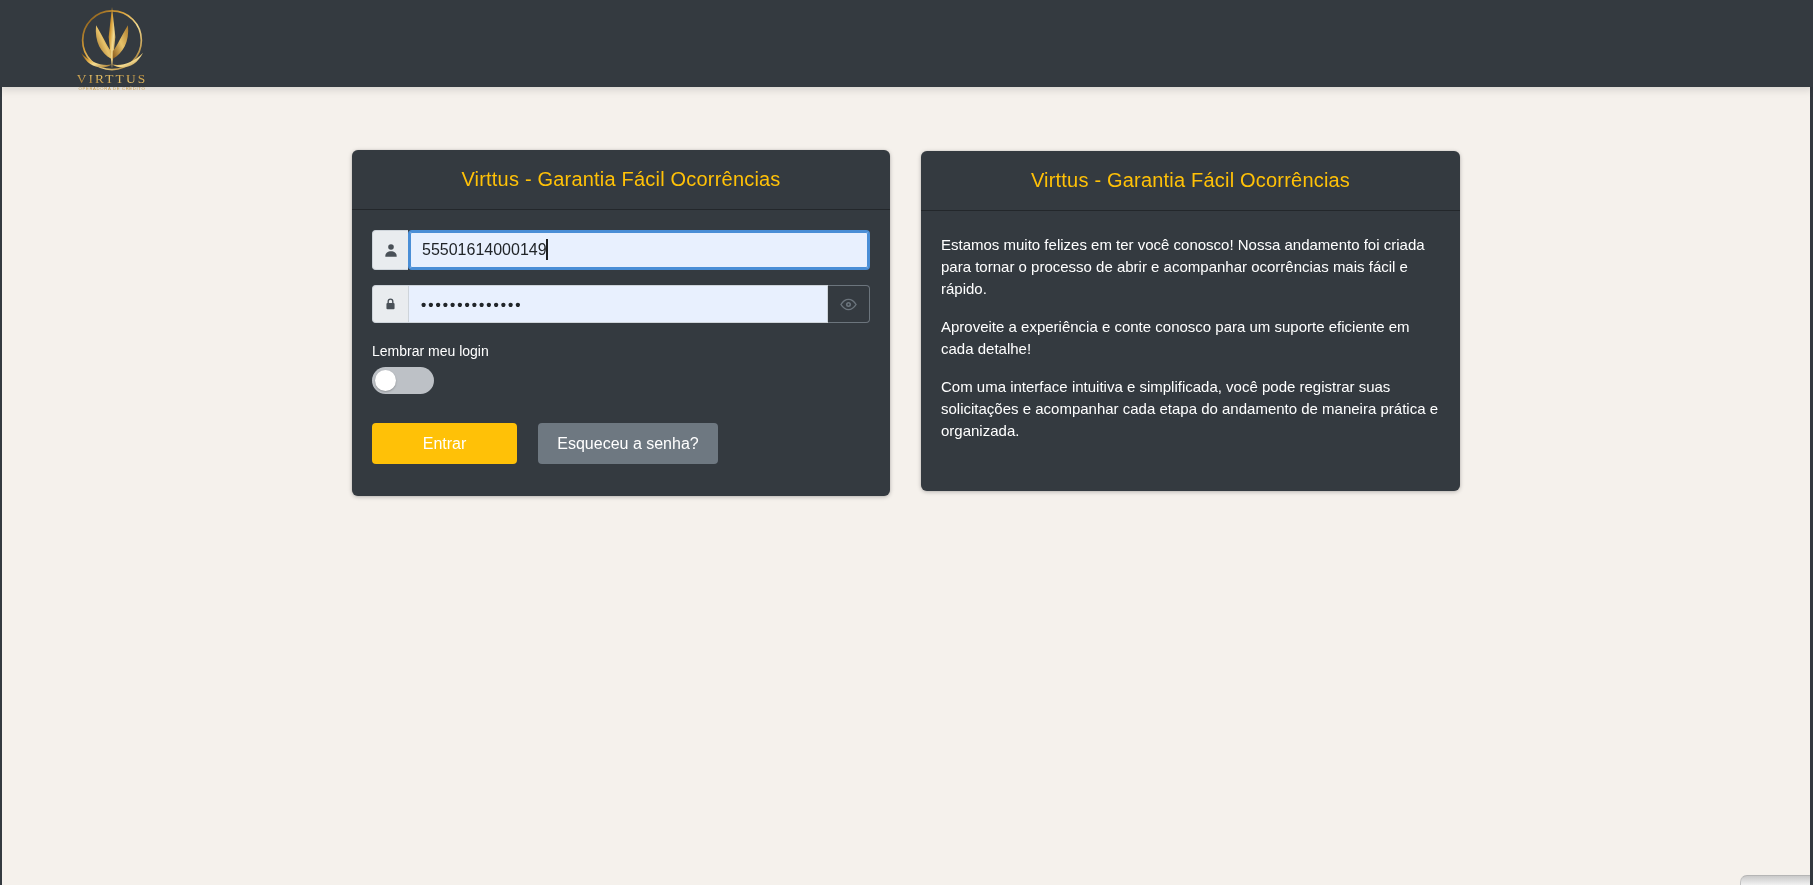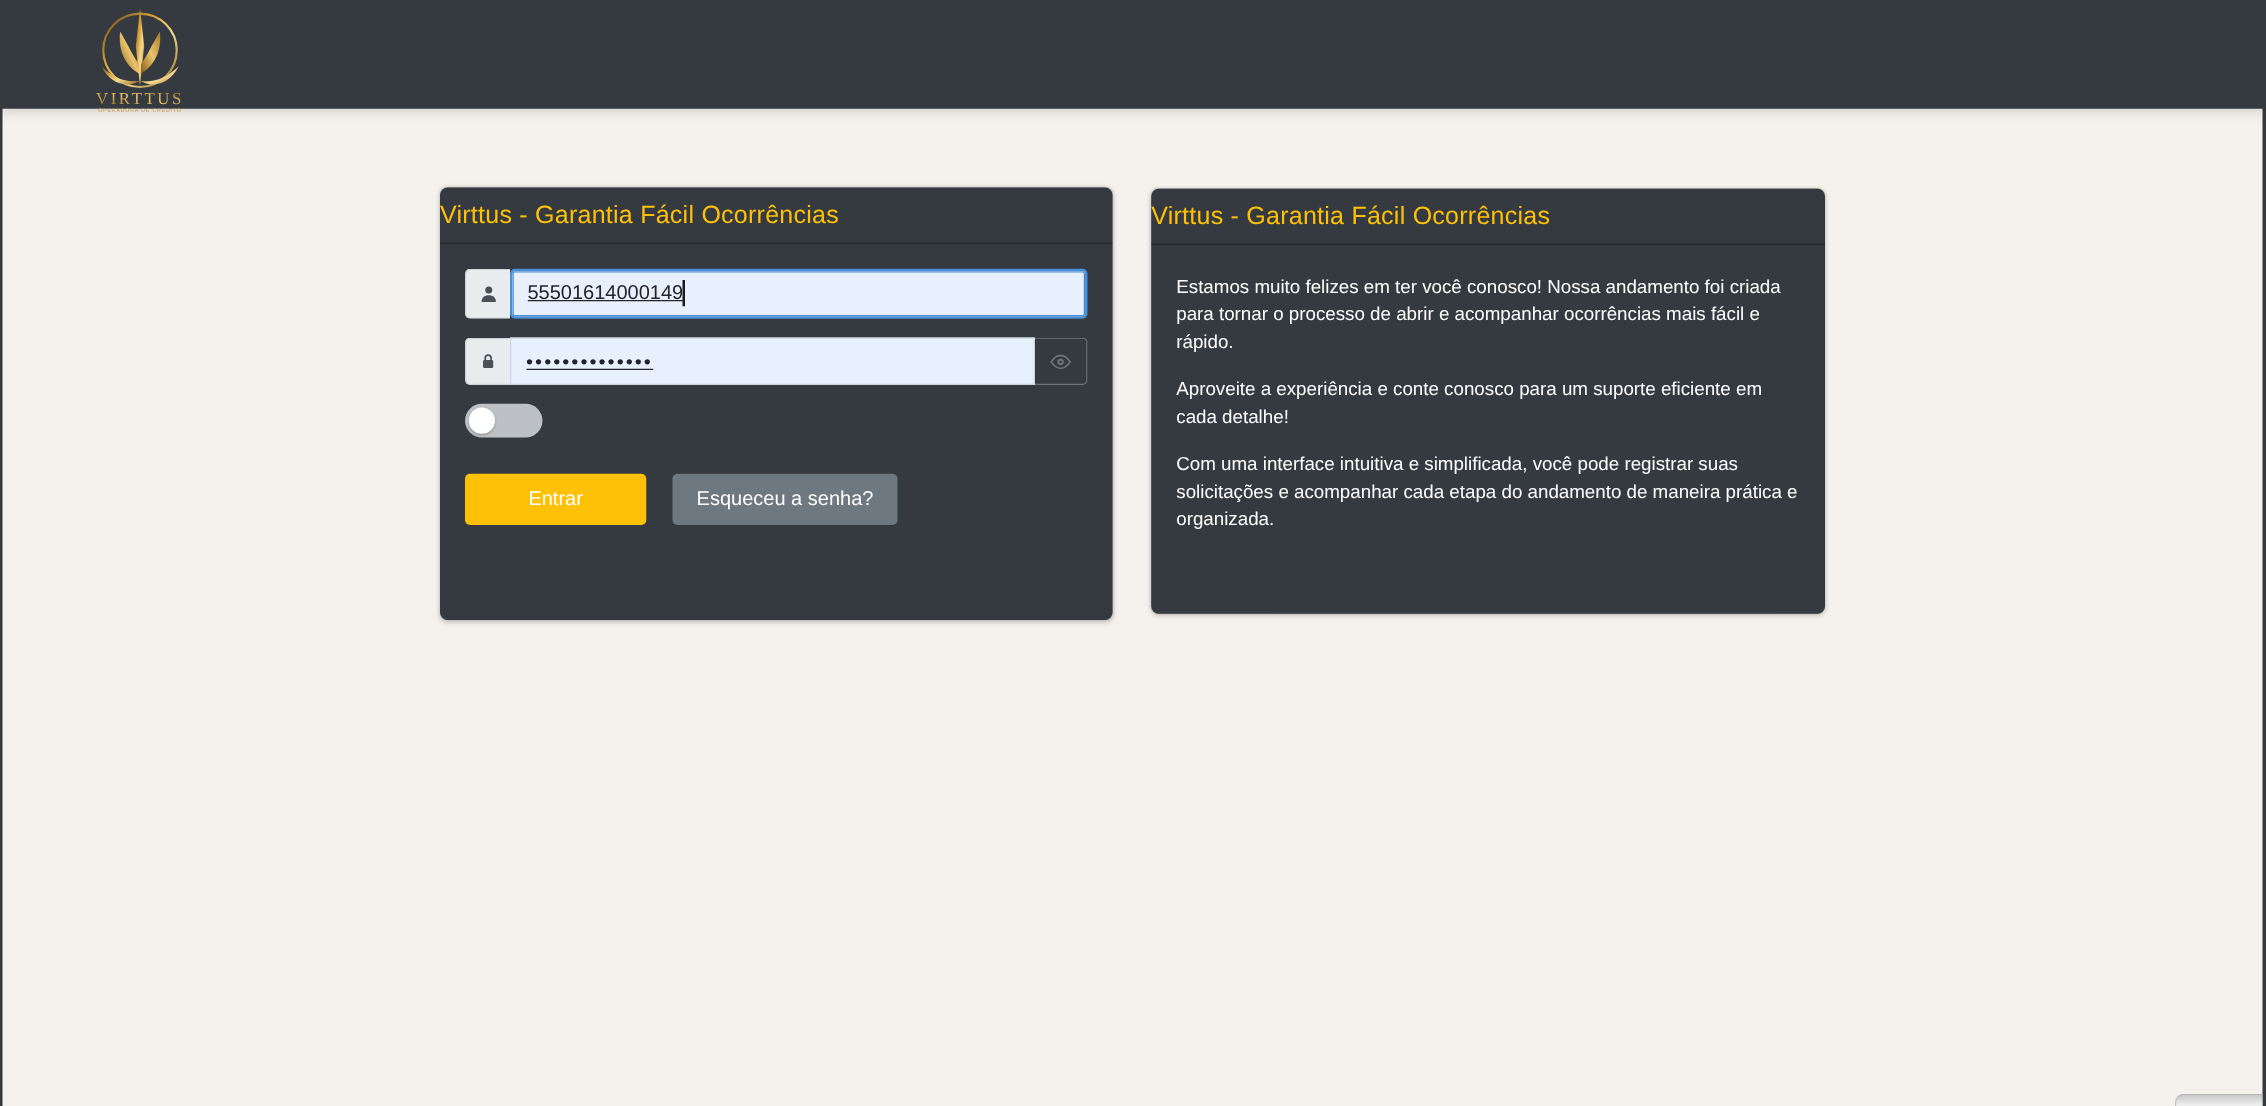--- a/index.html
+++ b/index.html
@@ -27,23 +27,23 @@
 
   
   .card {
     position: absolute;
     background: #343a40;
     border-radius: 6px;
     box-shadow: 0 0 1px rgba(0,0,0,0.2), 0 1px 4px rgba(0,0,0,0.25);
     color: #fff;
   }
   .card-header {
-    height: 45px;
+    height: 60px;
     border-bottom: 1px solid rgba(0,0,0,0.32);
-    display: flex; align-items: center; 
+    display: flex; align-items: center; justify-content: center;
   }
   .card-title {
     color: #ffc107;
     font-size: 20px;
     font-weight: 400;
     letter-spacing: 0.2px;
   }
   .login-card { left: 352px; top: 150px; width: 538px; height: 346px; }
   .info-card  { left: 921px; top: 151px; width: 539px; height: 340px; }
 
@@ -88,21 +88,21 @@
   .ig-append-btn {
     width: 42px; flex: 0 0 42px;
     background: transparent;
     border: 1px solid #6c757d;
     border-left: none;
     border-radius: 0 4px 4px 0;
     display: flex; align-items: center; justify-content: center;
     cursor: pointer;
   }
   .input-wrap { position: relative; flex: 1 1 auto; display: flex; }
-  .input-wrap .ig-input { width: 100%; text-decoration: underline; }
+  .input-wrap .ig-input { width: 100%; }
   .caret {
     position: absolute; left: 138px; top: 9px;
     width: 1.5px; height: 21px; background: #1b1e21;
   }
 
   
   .remember-label { display: block; font-size: 14px; color: #fff; margin-top: 20px; }
   .toggle {
     margin-top: 8px;
     width: 62px; height: 27px;
@@ -223,20 +223,21 @@
       </span>
       <button class="ig-append-btn">
         <svg width="19" height="19" viewBox="0 0 24 24">
           <path d="M12 5.5C6.5 5.5 2.5 12 2.5 12s4 6.5 9.5 6.5S21.5 12 21.5 12 17.5 5.5 12 5.5z" fill="none" stroke="#6c757d" stroke-width="1.8"></path>
           <circle cx="12" cy="12" r="3.2" fill="#6c757d"></circle>
           <circle cx="12" cy="12" r="1.2" fill="#343a40"></circle>
         </svg>
       </button>
     </div>
 
+    <label class="remember-label">Lembrar meu login</label>
     <div class="toggle">
       <div class="toggle-knob"></div>
     </div>
 
     <div class="btn-row">
       <button class="btn btn-primary">Entrar</button>
       <button class="btn btn-secondary">Esqueceu a senha?</button>
     </div>
 
   </div>

